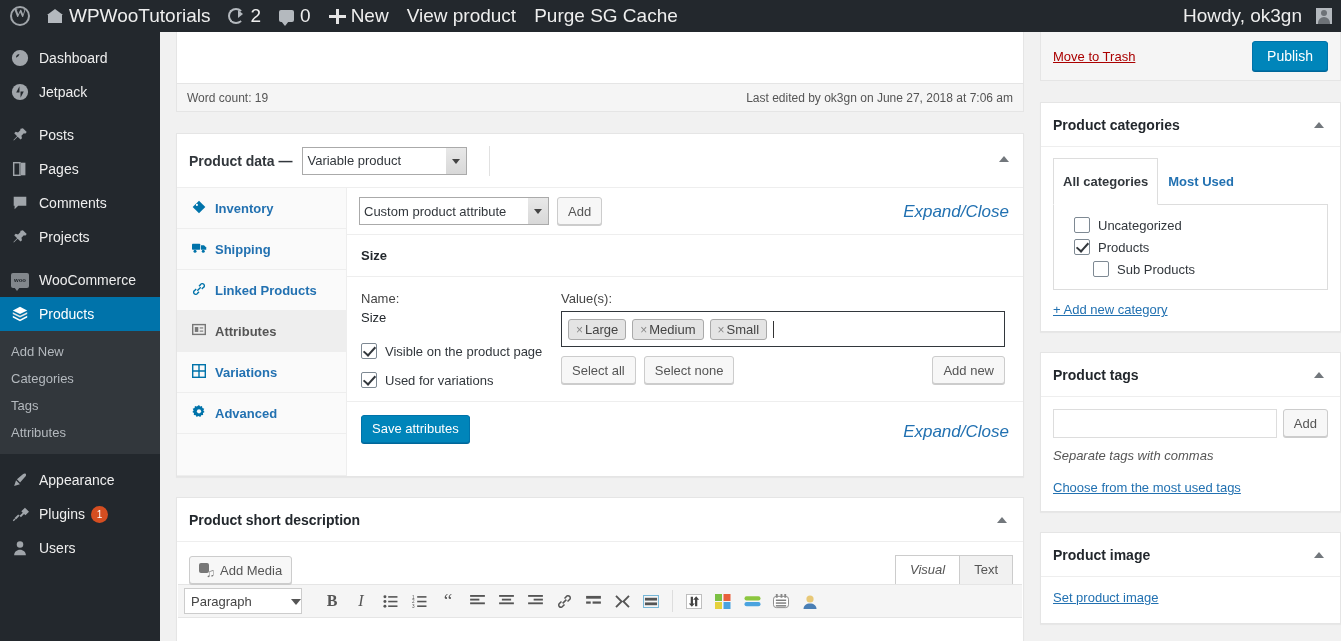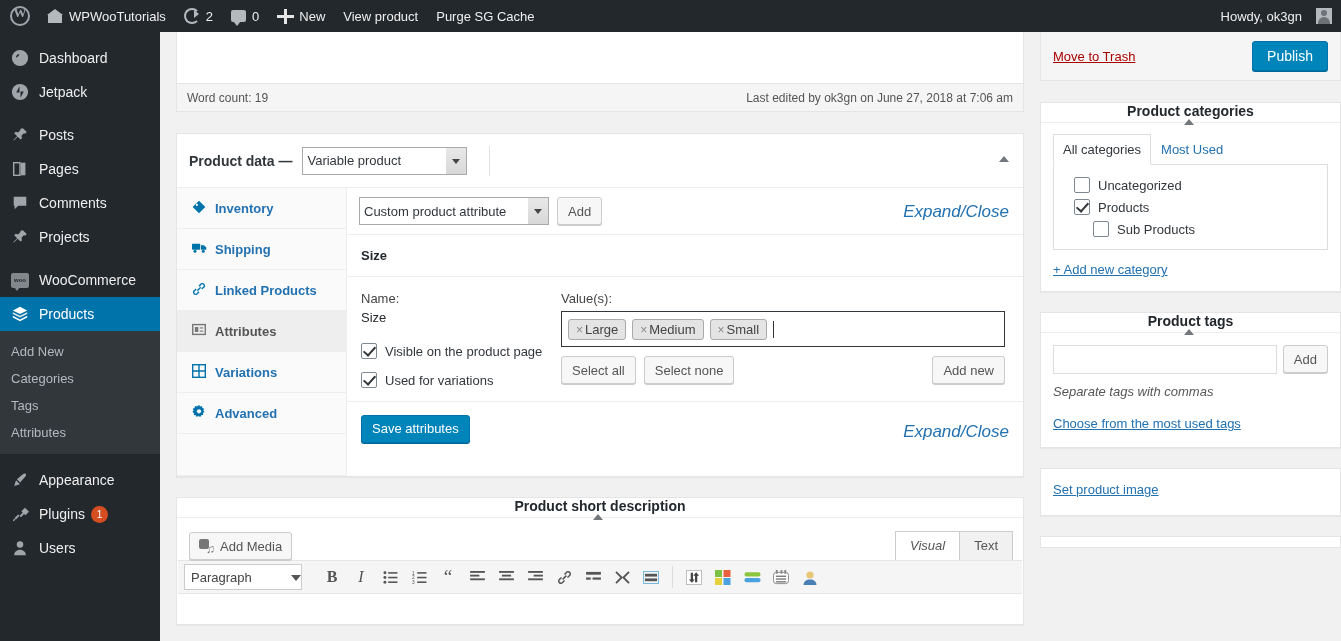--- a/index.html
+++ b/index.html
@@ -8,21 +8,21 @@
     font-family: "Liberation Sans", sans-serif;
     font-size: 13px;
     background: #f1f1f1;
     color: #32373c;
     overflow: hidden;
   }
   
   #adminbar {
     position: absolute; top: 0; left: 0; width: 1341px; height: 32px;
     background: #23282d; color: #eee;
-    display: flex; align-items: center; font-size: 13px;
+    display: flex; align-items: center; font-size: 19px;
     z-index: 50;
   }
   .ab-item {
     display: flex; align-items: center; gap: 6px;
     height: 32px; padding: 0 9px; color: #eee; white-space: nowrap;
   }
   .ab-item.logo { padding: 0 8px 0 10px; }
   .wp-logo {
     width: 20px; height: 20px; border-radius: 50%;
     border: 2px solid #a0a5aa; position: relative;
@@ -132,21 +132,21 @@
   #content {
     position: absolute; top: 32px; left: 160px;
     width: 1181px; height: 609px; background: #f1f1f1;
   }
   .postbox {
     background: #fff; border: 1px solid #e5e5e5; margin-bottom: 20px;
     box-shadow: 0 1px 1px rgba(0,0,0,.04);
   }
   .pb-header {
     display: flex; align-items: center; justify-content: space-between;
-    padding: 0 12px; height: 20px; border-bottom: 1px solid #eee; flex-direction: column;
+    padding: 0 12px; height: 44px; border-bottom: 1px solid #eee;
   }
   .pb-title { font-size: 14px; font-weight: bold; color: #23282d; }
   .toggle-arrow {
     width: 0; height: 0; border-left: 5px solid transparent;
     border-right: 5px solid transparent; border-bottom: 6px solid #72777c;
     margin-right: 4px;
   }
   
   #main-col { position: absolute; left: 16px; top: 0; width: 848px; }
   #editor-remnant {
@@ -329,22 +329,22 @@
   }
   .trash-link { color: #a00; font-size: 13px; text-decoration: underline; }
   .publish-btn {
     background: #0085ba; border: 1px solid #0073aa; color: #fff;
     border-radius: 3px; font-size: 14px; padding: 0 14px; height: 30px;
     box-shadow: 0 1px 0 #006799; cursor: pointer;
     font-family: "Liberation Sans", sans-serif;
   }
   .cat-tabs { display: flex; padding: 10px 12px 0 12px; font-size: 13px; }
   .cat-tab {
-    padding: 7px 9px; border: 1px solid transparent; color: #2271b1;
-    position: relative; bottom: -1px;
+    padding: 15px 9px; border: 1px solid transparent; color: #2271b1;
+    position: relative; bottom: -1px; font-weight: bold;
   }
   .cat-tab.active {
     background: #fff; border: 1px solid #ddd; border-bottom-color: #fff;
     color: #32373c;
   }
   .cat-list {
     margin: 0 12px 12px 12px; border: 1px solid #ddd; background: #fff;
     padding: 9px 10px; min-height: 76px;
   }
   .cat-item {
@@ -822,20 +822,24 @@
       </div>
       <div class="tag-row">
         <input class="tag-input" type="text" value="" style="">
         <button class="btn">Add</button>
       </div>
       <div class="tag-hint">Separate tags with commas</div>
       <a class="tag-link">Choose from the most used tags</a>
     </div>
 
     <div class="postbox">
+      <div class="pb-header">
+        <span class="pb-title">Product image</span>
+        <span class="toggle-arrow"></span>
+      </div>
       <div class="pimg-body">
         <a class="pimg-link">Set product image</a>
       </div>
     </div>
 
     <div class="stub-box"></div>
   </div>
 </div>
 
 </body></html>

